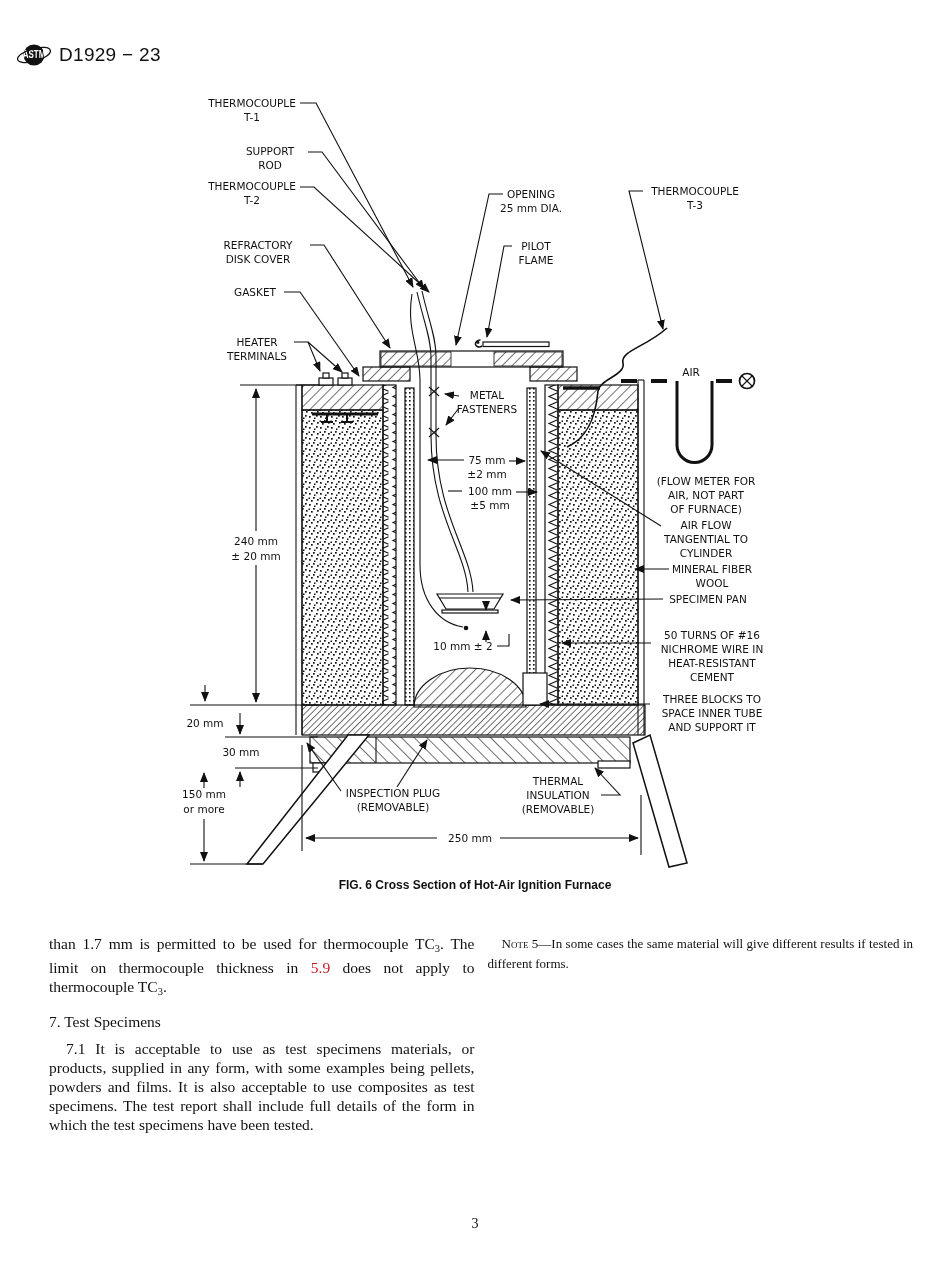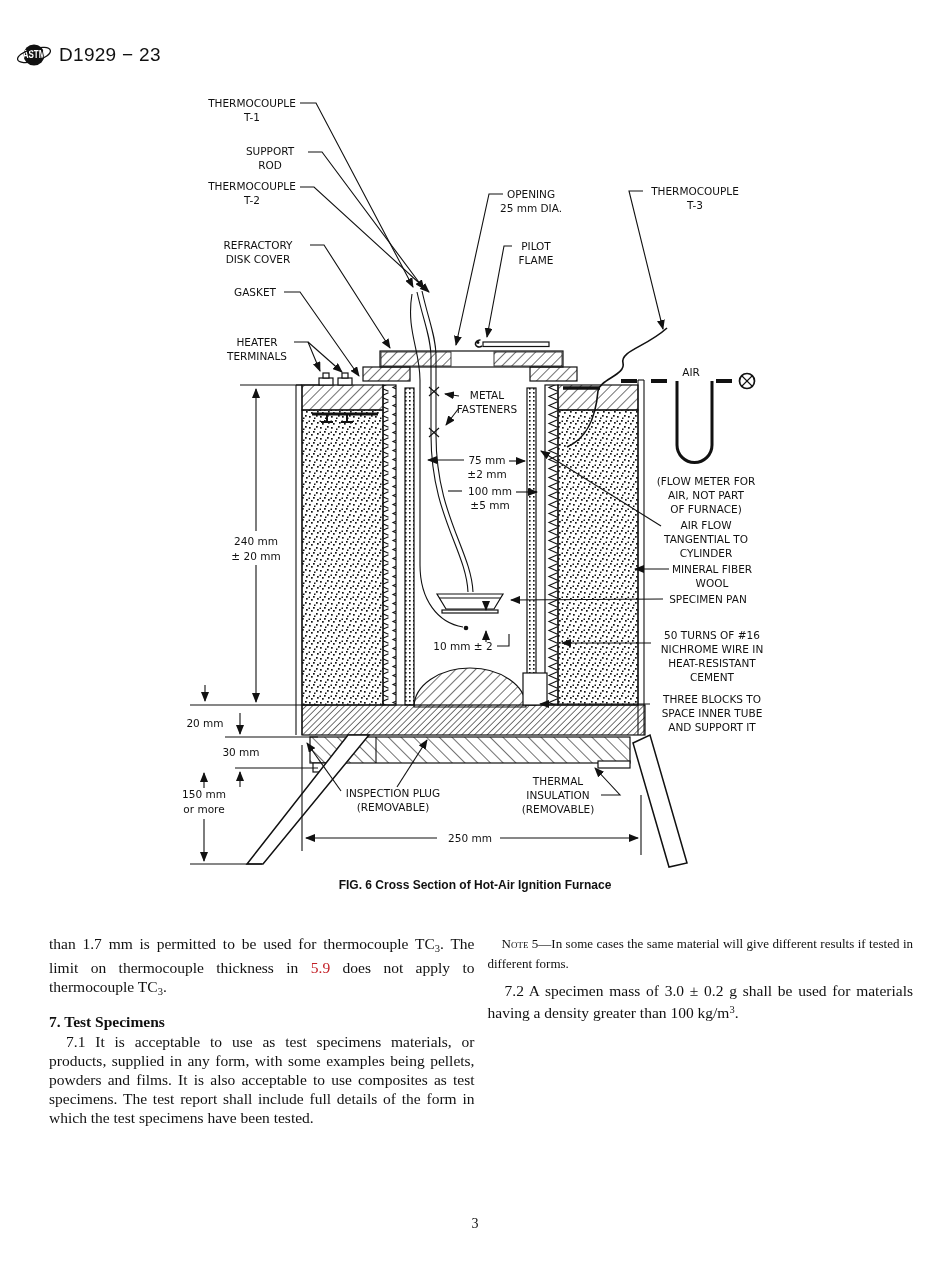--- a/index.html
+++ b/index.html
@@ -16,21 +16,21 @@
   .ln  { stroke:#111; stroke-width:1.1; fill:none; }
   .sh  { stroke:#111; stroke-width:1.2; }
 
   .caption { position:absolute; top:878px; width:100%; text-align:center;
              font-family:"Liberation Sans", sans-serif; font-weight:bold; font-size:12px; }
 
   .cols { position:absolute; top:934px; left:49px; width:864px; display:flex; gap:13px; }
   .col  { width:425.5px; font-size:15.5px; line-height:19px; text-align:justify; }
   .col p { margin:0;font-family:Liberation Serif, serif; }
   p.ind { text-indent:17px; }
-  h3.sec { font-size:15.5px; margin:12px 0 1px; font-weight:bold; }
+  h3.sec { font-size:15.5px; margin:12px 0 8px; font-weight:normal; }
   .note { font-size:13px; line-height:20px; margin-top:9px; text-indent:14px; text-align:justify; }
   .sc   { font-variant:small-caps; }
   .it   { font-style:italic; }
   sub   { font-size:68%; vertical-align:-0.25em; }
   sup   { font-size:68%; vertical-align:0.45em; }
   .xref { color:#c32027; }
 
   .footer { position:absolute; top:1216px; width:100%; text-align:center; font-size:14px; }
 </style>
 </head>
@@ -329,18 +329,17 @@
   <div class="caption">FIG. 6  Cross Section of Hot-Air Ignition Furnace</div>
 
   <div class="cols">
     <div class="col">
       <p><span>than 1.7 mm is permitted to be used for thermocouple TC</span><sub>3</sub><span>. The limit on thermocouple thickness in </span><span class="xref">5.9</span><span> does not apply to thermocouple TC</span><sub>3</sub><span>.</span></p>
       <h3 class="sec">7.  Test Specimens</h3>
       <p class="ind">7.1 It is acceptable to use as test specimens materials, or products, supplied in any form, with some examples being pellets, powders and films. It is also acceptable to use composites as test specimens. The test report shall include full details of the form in which the test specimens have been tested.</p>
     </div>
     <div class="col">
       <p class="note" style="margin-top:0"><span class="sc">Note</span><span> 5—In some cases the same material will give different results if tested in different forms.</span></p>
-      <p class="ind" style="margin-top:7px"><span>7.2 A specimen mass of 3.0 ± 0.2 g shall be used for materials having a density greater than 100 kg/m</span><sup>3</sup><span>.</span></p>
     </div>
   </div>
 
   <div class="footer">3</div>
 </div>
 
 </body></html>

